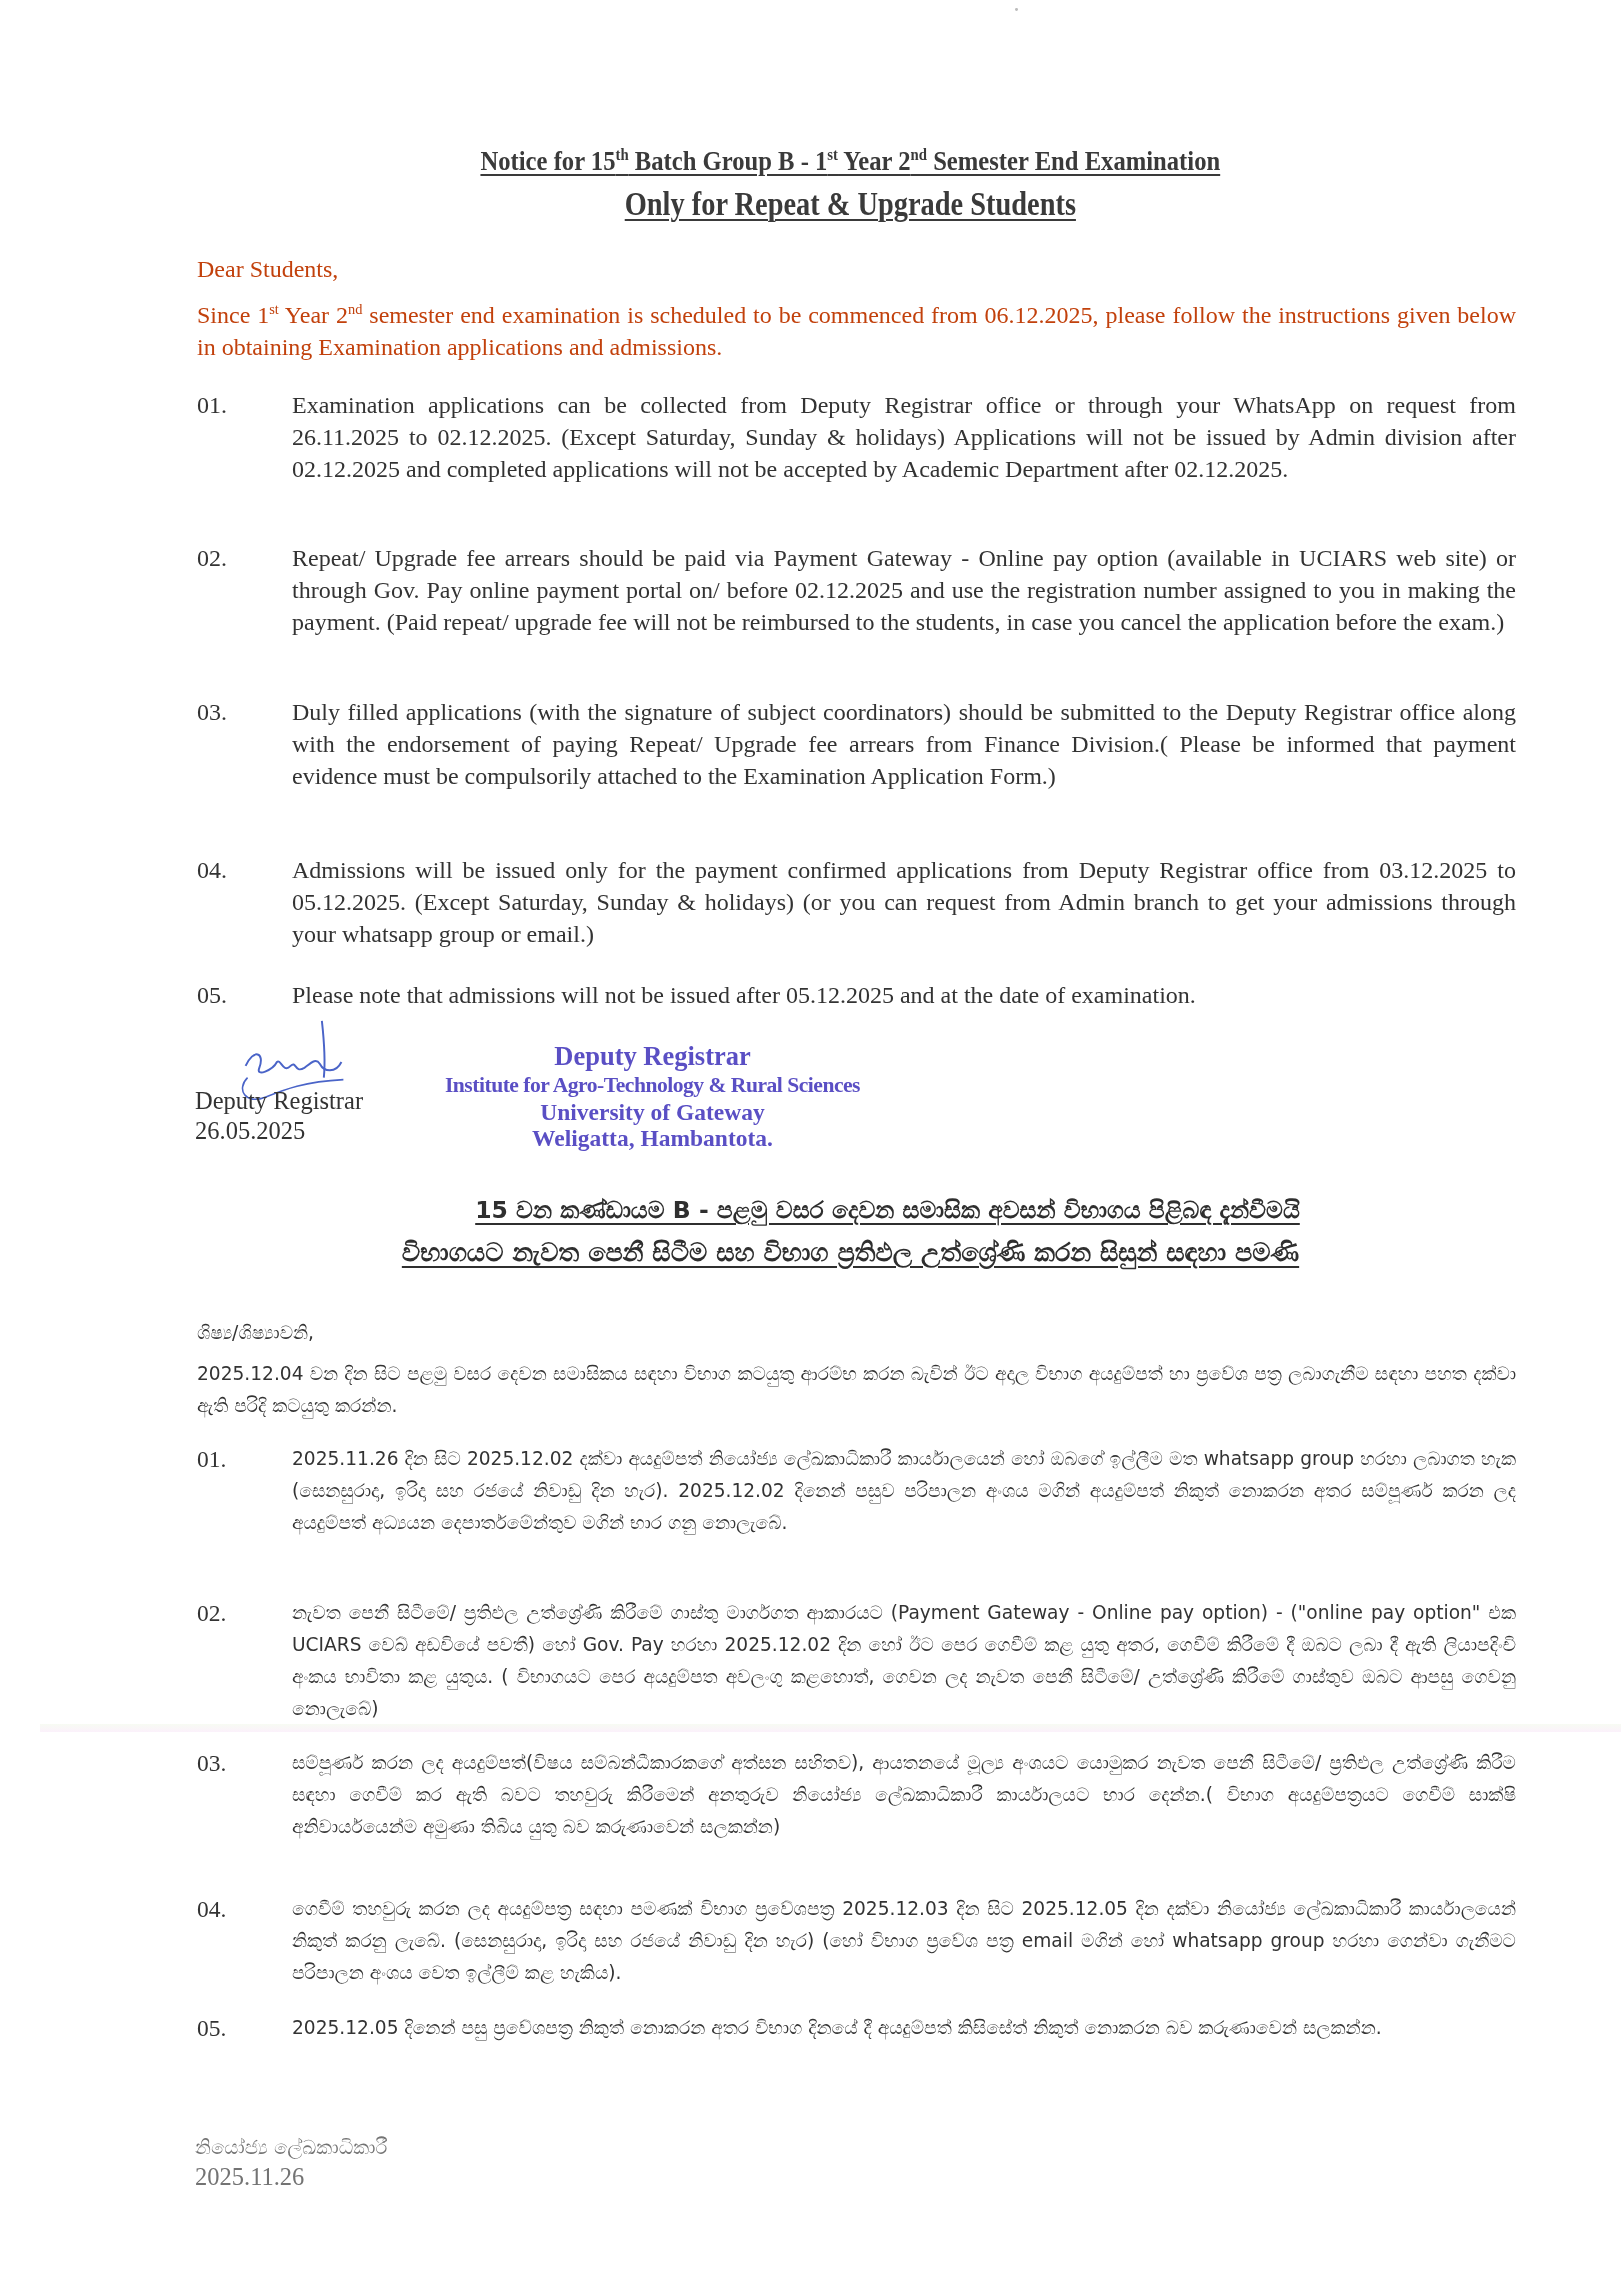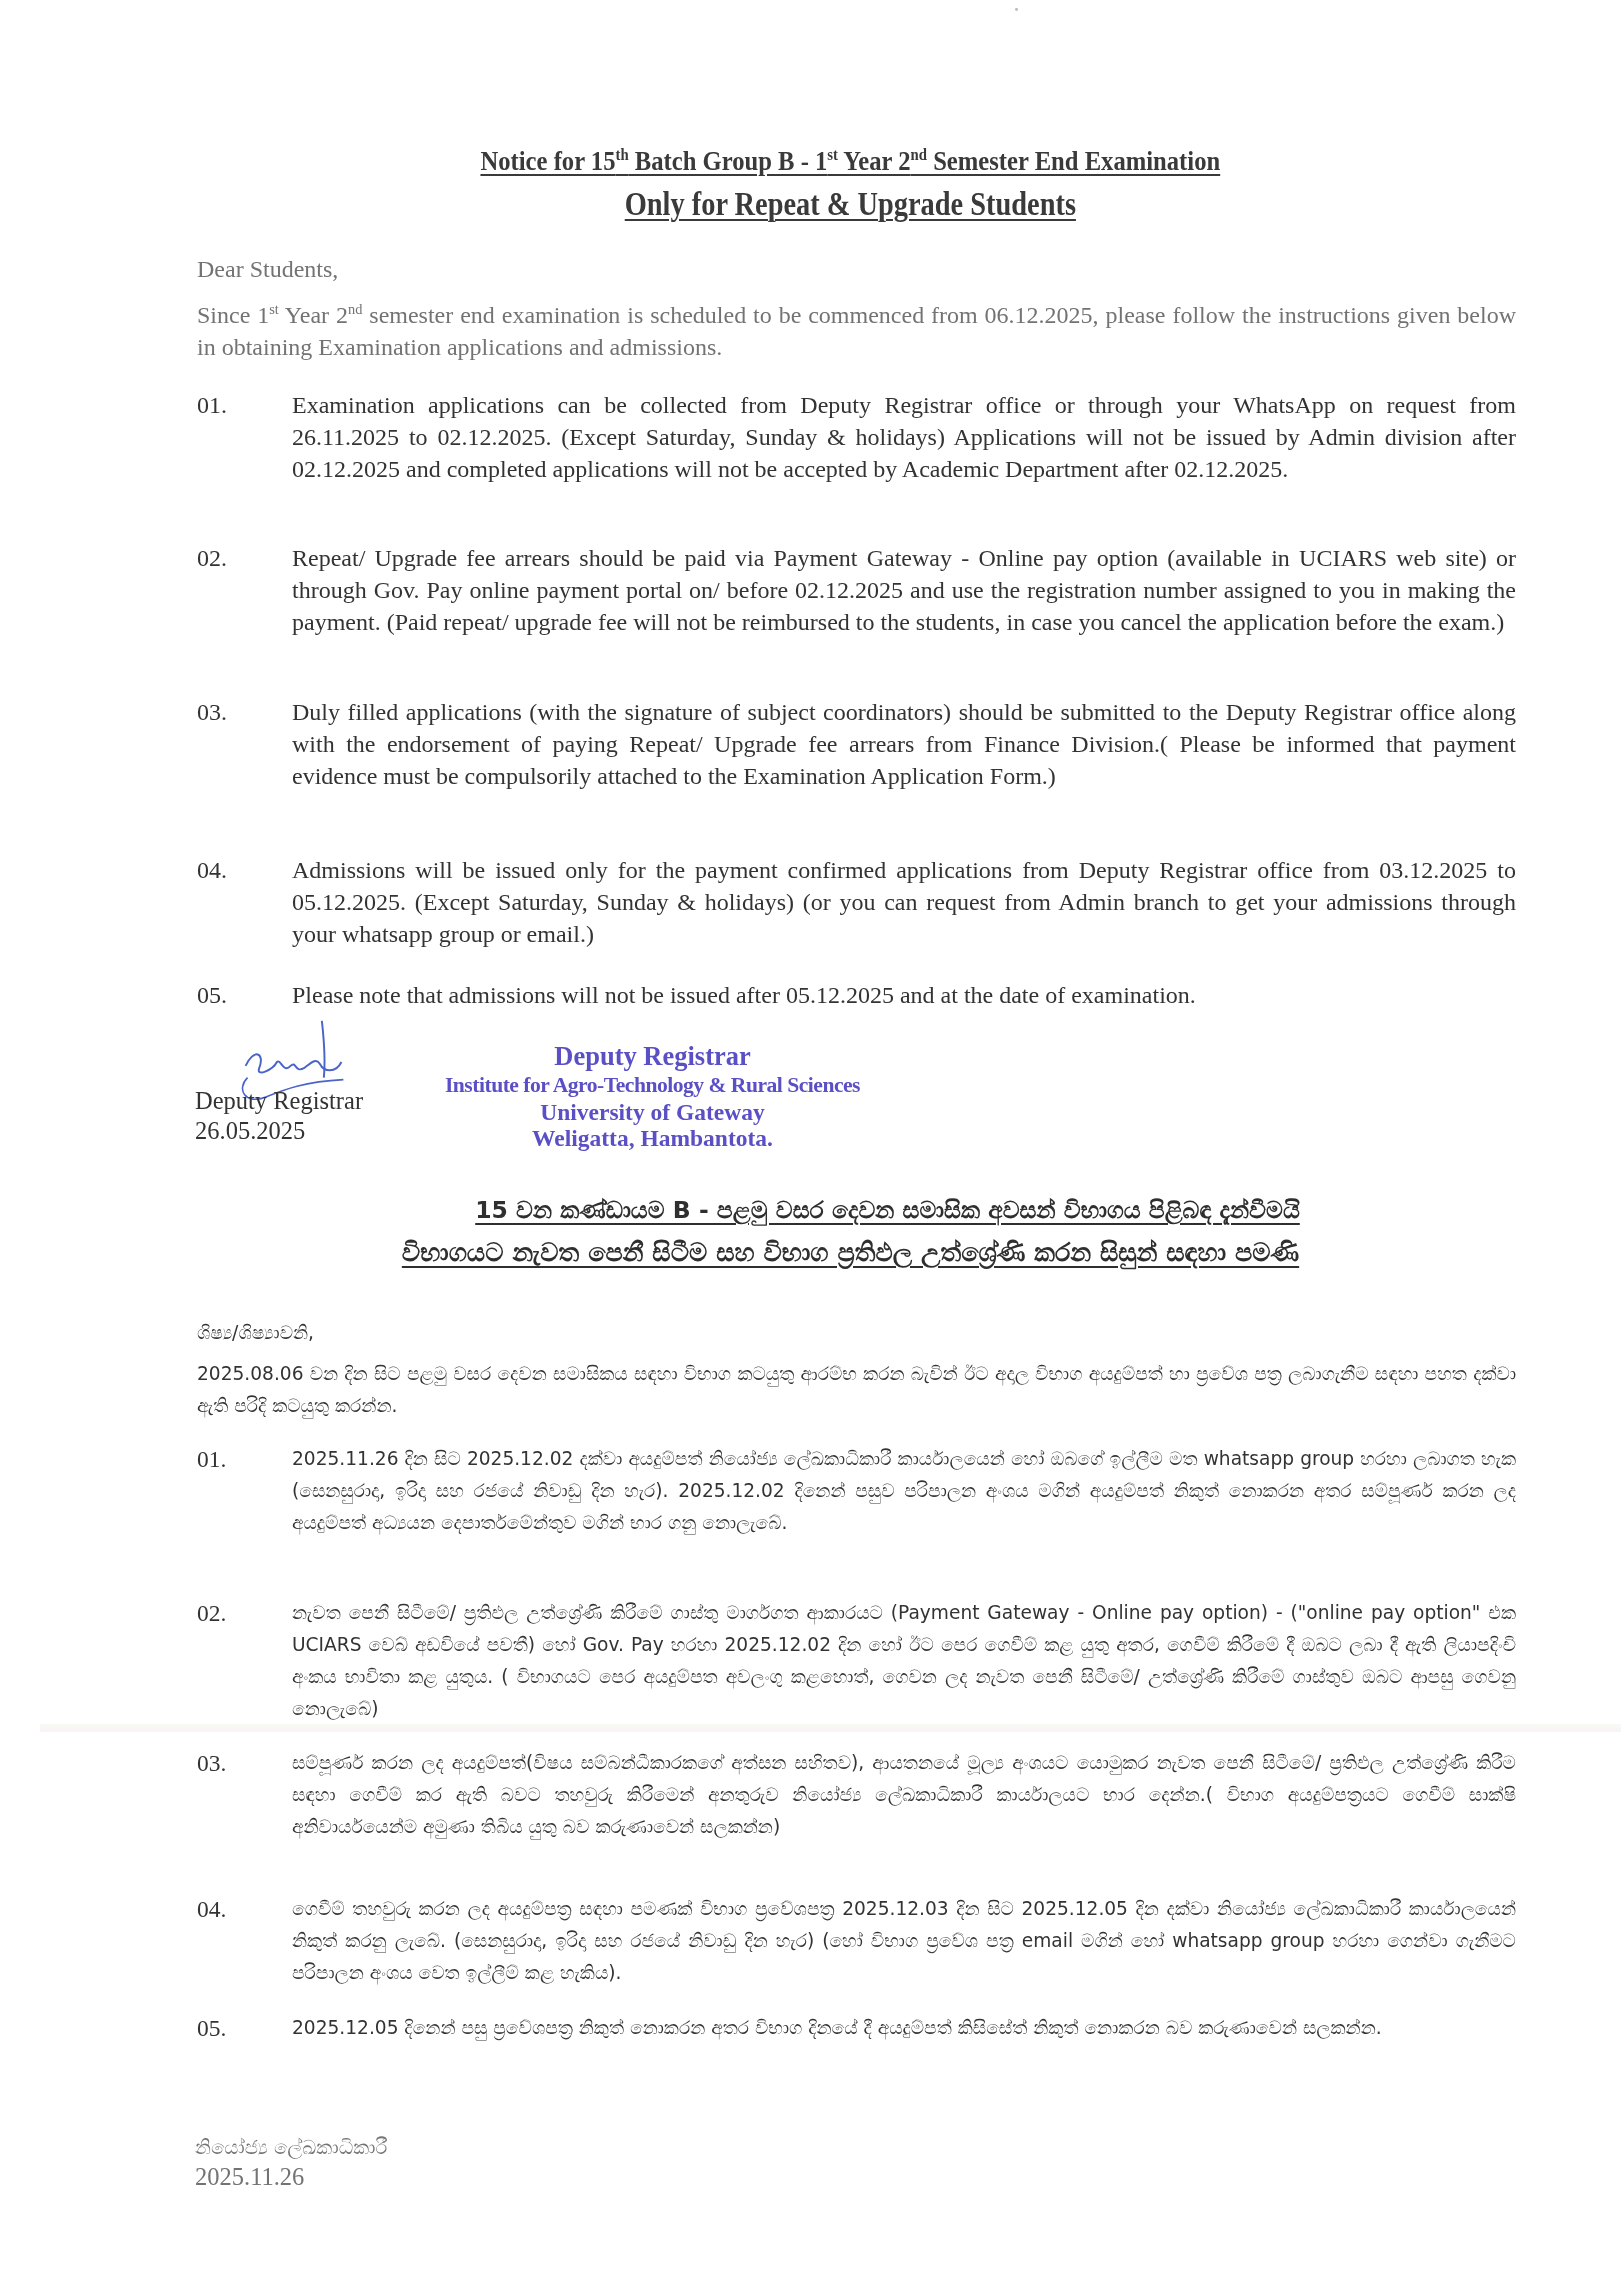--- a/index.html
+++ b/index.html
@@ -9,21 +9,21 @@
     background: repeating-linear-gradient(180deg, #f3f9ef 0 5.9px, #fbeffb 5.9px 11.8px); opacity: .8; }
   .edge-b { position: absolute; left: 0; bottom: 0; width: 1621px; height: 7.8px;
     background: linear-gradient(180deg, #f7fbf3, #fbf1fb); }
   .title { position: absolute; left: 0; width: 1621px; text-align: center; font-family: "Liberation Serif", serif; font-weight: bold; color: #3a3a3a; }
   .title span { text-decoration: underline; text-decoration-thickness: 2px; text-underline-offset: 3.9px; display: inline-block; }
   .t1 { top: 145px; font-size: 28px; }
   .t1 span { transform: scaleX(0.88); }
   .t2 { top: 186px; font-size: 33px; }
   .t2 span { transform: scaleX(0.86); }
   sup { font-size: 60%; vertical-align: super; line-height: 0; }
-  .para { position: absolute; left: 157px; width: 1319px; font-family: "Liberation Serif", serif; font-size: 24px; line-height: 32px; color: #737373; text-align: justify; }
+  .para { position: absolute; left: 157px; width: 1319px; font-family: "Liberation Serif", serif; font-size: 24px; line-height: 32px; color: #c2410c; text-align: justify; }
   .item { position: absolute; left: 157px; width: 1319px; font-family: "Liberation Serif", serif; font-size: 24px; line-height: 32px; color: #333; }
   .item .num { position: absolute; left: 0; top: 0; width: 78px; }
   .item .txt { margin-left: 95px; text-align: justify; display: block; }
   .sig-left { position: absolute; left: 155px; top: 1086px; font-family: "Liberation Serif", serif; font-size: 24.5px; line-height: 30px; color: #333; }
   .signature { position: absolute; left: 186px; top: 1019px; width: 137px; height: 88px; }
   .stamp { position: absolute; left: 392px; top: 1041px; width: 441px; text-align: center; font-family: "Liberation Serif", serif; color: #5a4fc4; }
   .stamp .s1 { font-size: 26.5px; font-weight: bold; line-height: 31px; }
   .stamp .s2 { font-size: 21.6px; font-weight: bold; line-height: 26.5px; letter-spacing: -0.5px; }
   .stamp .s3 { font-size: 23.5px; font-weight: bold; line-height: 26.5px; }
   .si-title { position: absolute; left: 0; width: 1621px; text-align: center; font-family: "DejaVu Sans", sans-serif; font-weight: bold; color: #2f2f2f; }
@@ -97,21 +97,21 @@
   </div>
 
   <div class="si-title st1">
     <span>15 වන කණ්ඩායම B - පළමු වසර දෙවන සමාසික අවසන් විභාගය පිළිබඳ දැන්වීමයි</span>
   </div>
   <div class="si-title st2">
     <span>විභාගයට නැවත පෙනී සිටීම සහ විභාග ප්‍රතිඵල උත්ශ්‍රේණි කරන සිසුන් සඳහා පමණි</span>
   </div>
 
   <div class="para si" style="top:1317px;">ශිෂ්‍ය/ශිෂ්‍යාවනි,</div>
-  <div class="para si" style="top:1358px;">2025.08.06 වන දින සිට පළමු වසර දෙවන සමාසිකය සඳහා විභාග කටයුතු ආරම්භ කරන බැවින් ඊට අදාල විභාග අයදුම්පත් හා ප්‍රවේශ පත්‍ර ලබාගැනීම සඳහා පහත දක්වා ඇති පරිදි කටයුතු කරන්න.</div>
+  <div class="para si" style="top:1358px;">2025.12.04 වන දින සිට පළමු වසර දෙවන සමාසිකය සඳහා විභාග කටයුතු ආරම්භ කරන බැවින් ඊට අදාල විභාග අයදුම්පත් හා ප්‍රවේශ පත්‍ර ලබාගැනීම සඳහා පහත දක්වා ඇති පරිදි කටයුතු කරන්න.</div>
 
   <div class="item si si-item" style="top:1443px;">
     <span class="num">01.</span>
     <span class="txt">2025.11.26 දින සිට 2025.12.02 දක්වා අයදුම්පත් නියෝජ්‍ය ලේඛකාධිකාරී කාර්යාලයෙන් හෝ ඔබගේ ඉල්ලීම මත whatsapp group හරහා ලබාගත හැක (සෙනසුරාදා, ඉරිදා සහ රජයේ නිවාඩු දින හැර). 2025.12.02 දිනෙන් පසුව පරිපාලන අංශය මගින් අයදුම්පත් නිකුත් නොකරන අතර සම්පූර්ණ කරන ලද අයදුම්පත් අධ්‍යයන දෙපාර්තමේන්තුව මගින් භාර ගනු නොලැබේ.</span>
   </div>
   <div class="item si si-item" style="top:1597px;">
     <span class="num">02.</span>
     <span class="txt">නැවත පෙනී සිටීමේ/ ප්‍රතිඵල උත්ශ්‍රේණි කිරීමේ ගාස්තු මාර්ගගත ආකාරයට (Payment Gateway - Online pay option) - ("online pay option" එක UCIARS වෙබ් අඩවියේ පවතී) හෝ Gov. Pay හරහා 2025.12.02 දින හෝ ඊට පෙර ගෙවීම් කළ යුතු අතර, ගෙවීම් කිරීමේ දී ඔබට ලබා දී ඇති ලියාපදිංචි අංකය භාවිතා කළ යුතුය. ( විභාගයට පෙර අයදුම්පත අවලංගු කළහොත්, ගෙවන ලද නැවත පෙනී සිටීමේ/ උත්ශ්‍රේණි කිරීමේ ගාස්තුව ඔබට ආපසු ගෙවනු නොලැබේ)</span>
   </div>
   <div class="item si si-item" style="top:1747px;">

